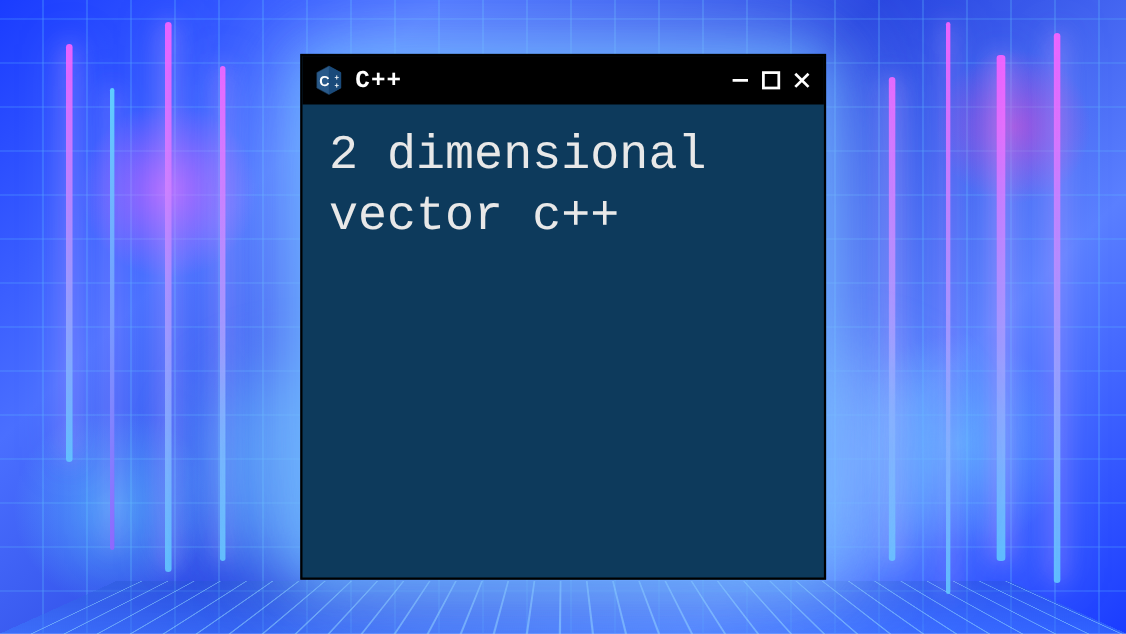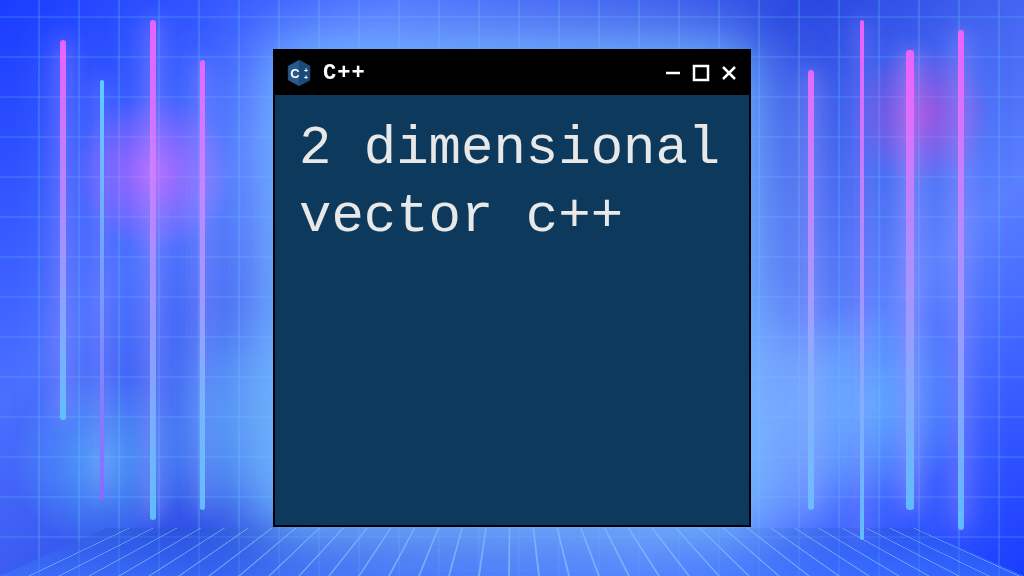--- a/index.html
+++ b/index.html
@@ -115,21 +115,21 @@
       justify-content: center;
       cursor: pointer;
     }
     
     .win-btn svg { display: block; }
     
     .content {
       flex: 1;
       padding: 20px 24px;
       color: #e8e8e8;
-      font-size: 54px;
+      font-size: 44px;
       line-height: 1.25;
       font-weight: 400;
       word-wrap: break-word;
     }
     
     
     .floor {
       position: absolute;
       bottom: 0;
       left: 0;

